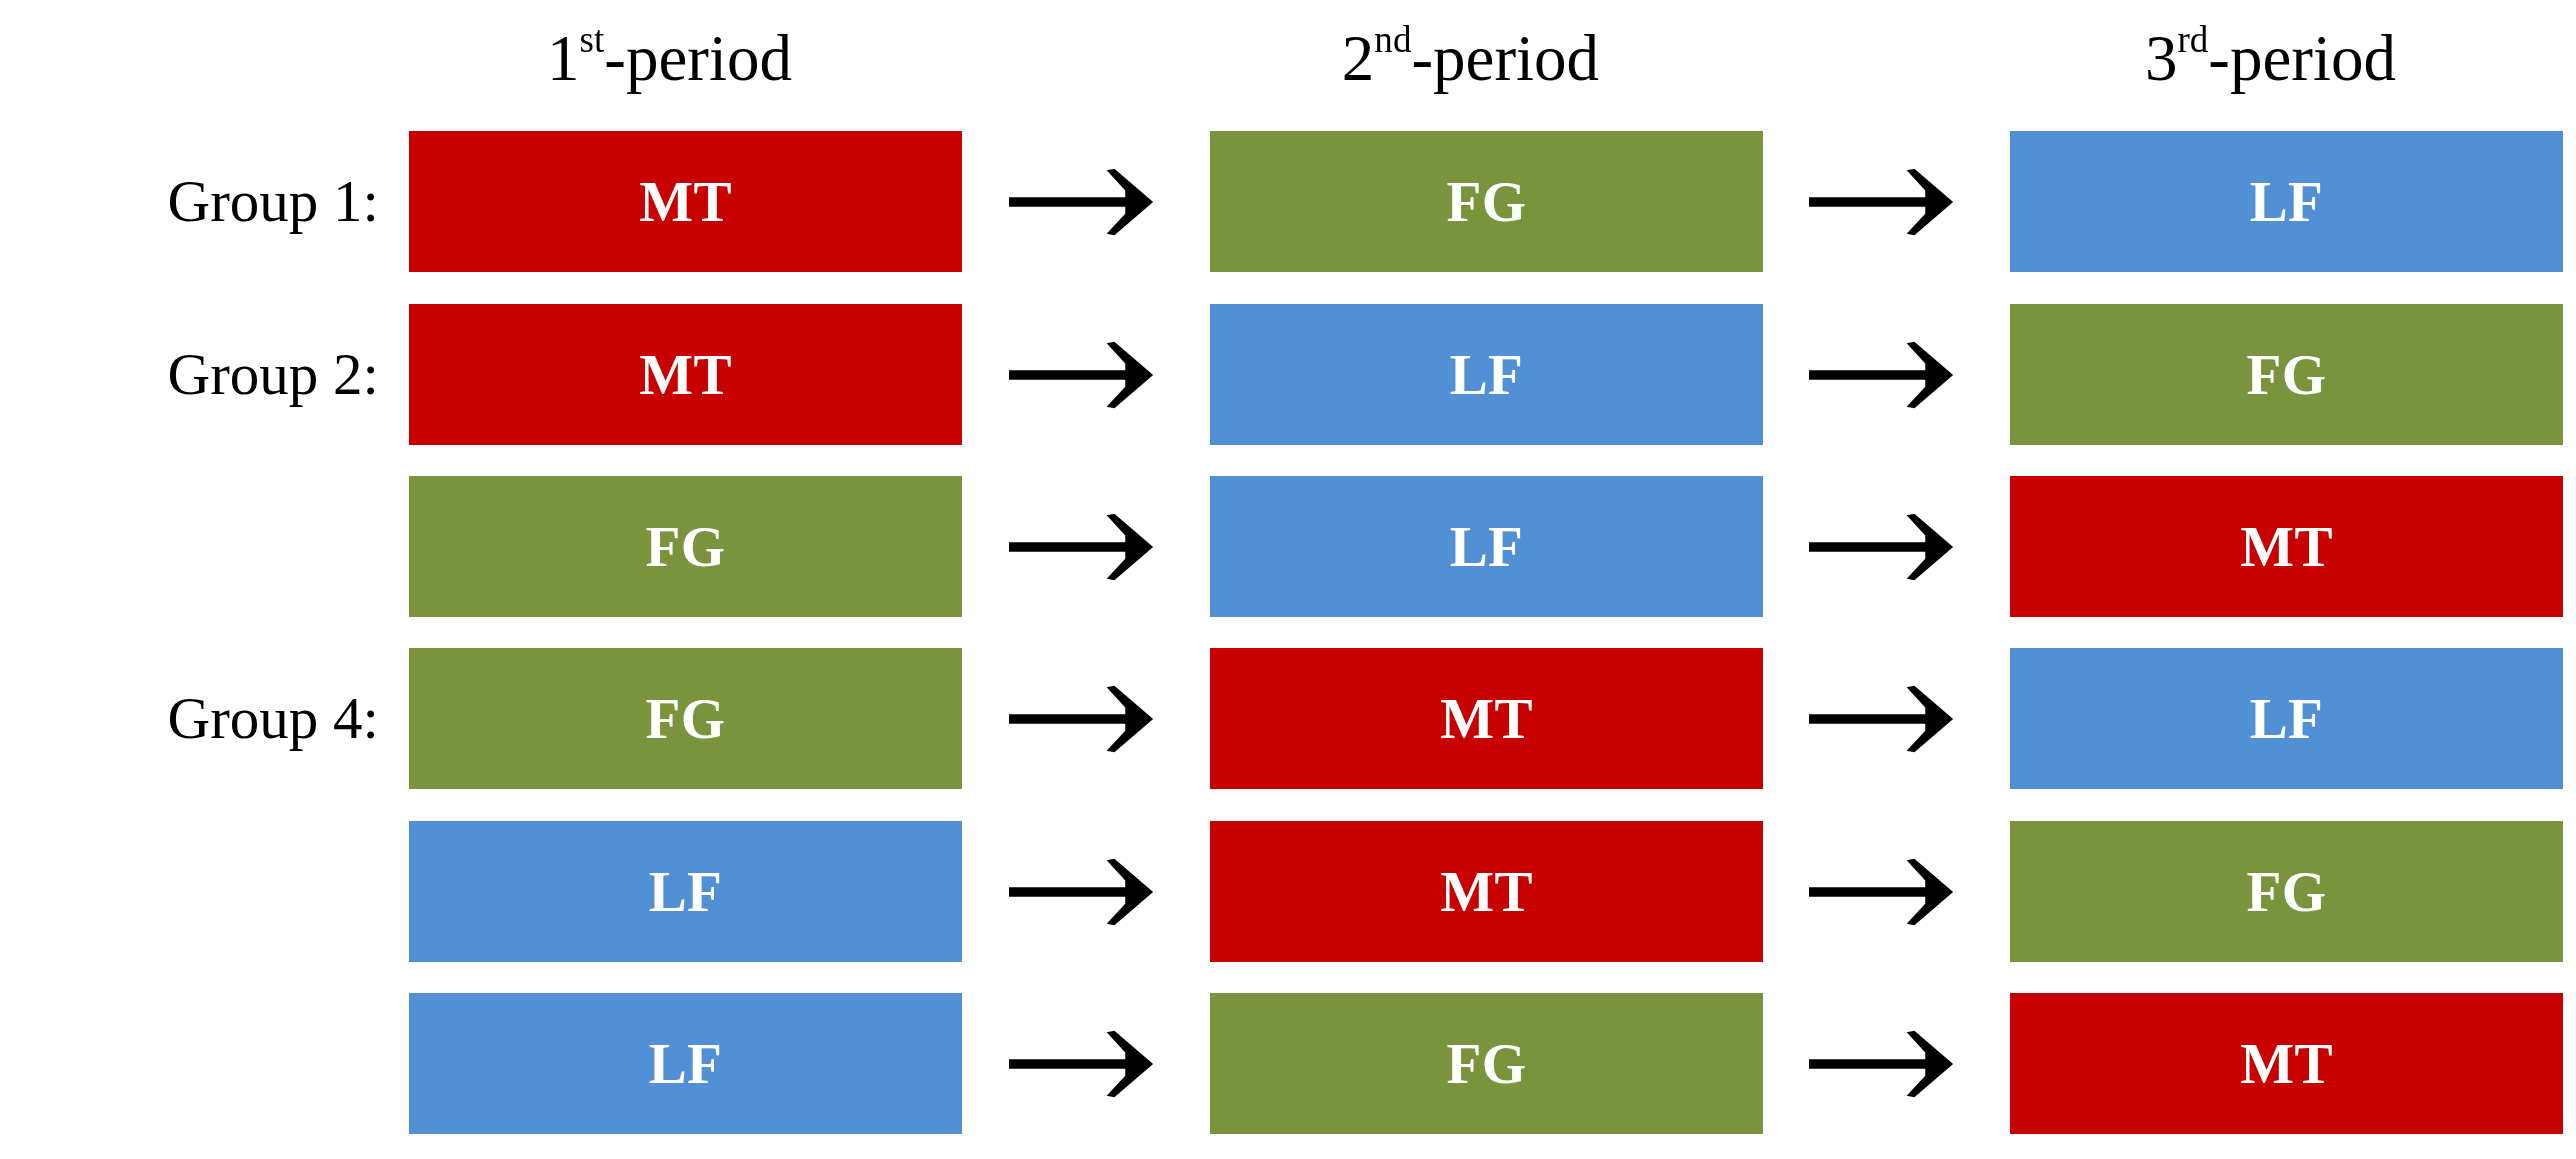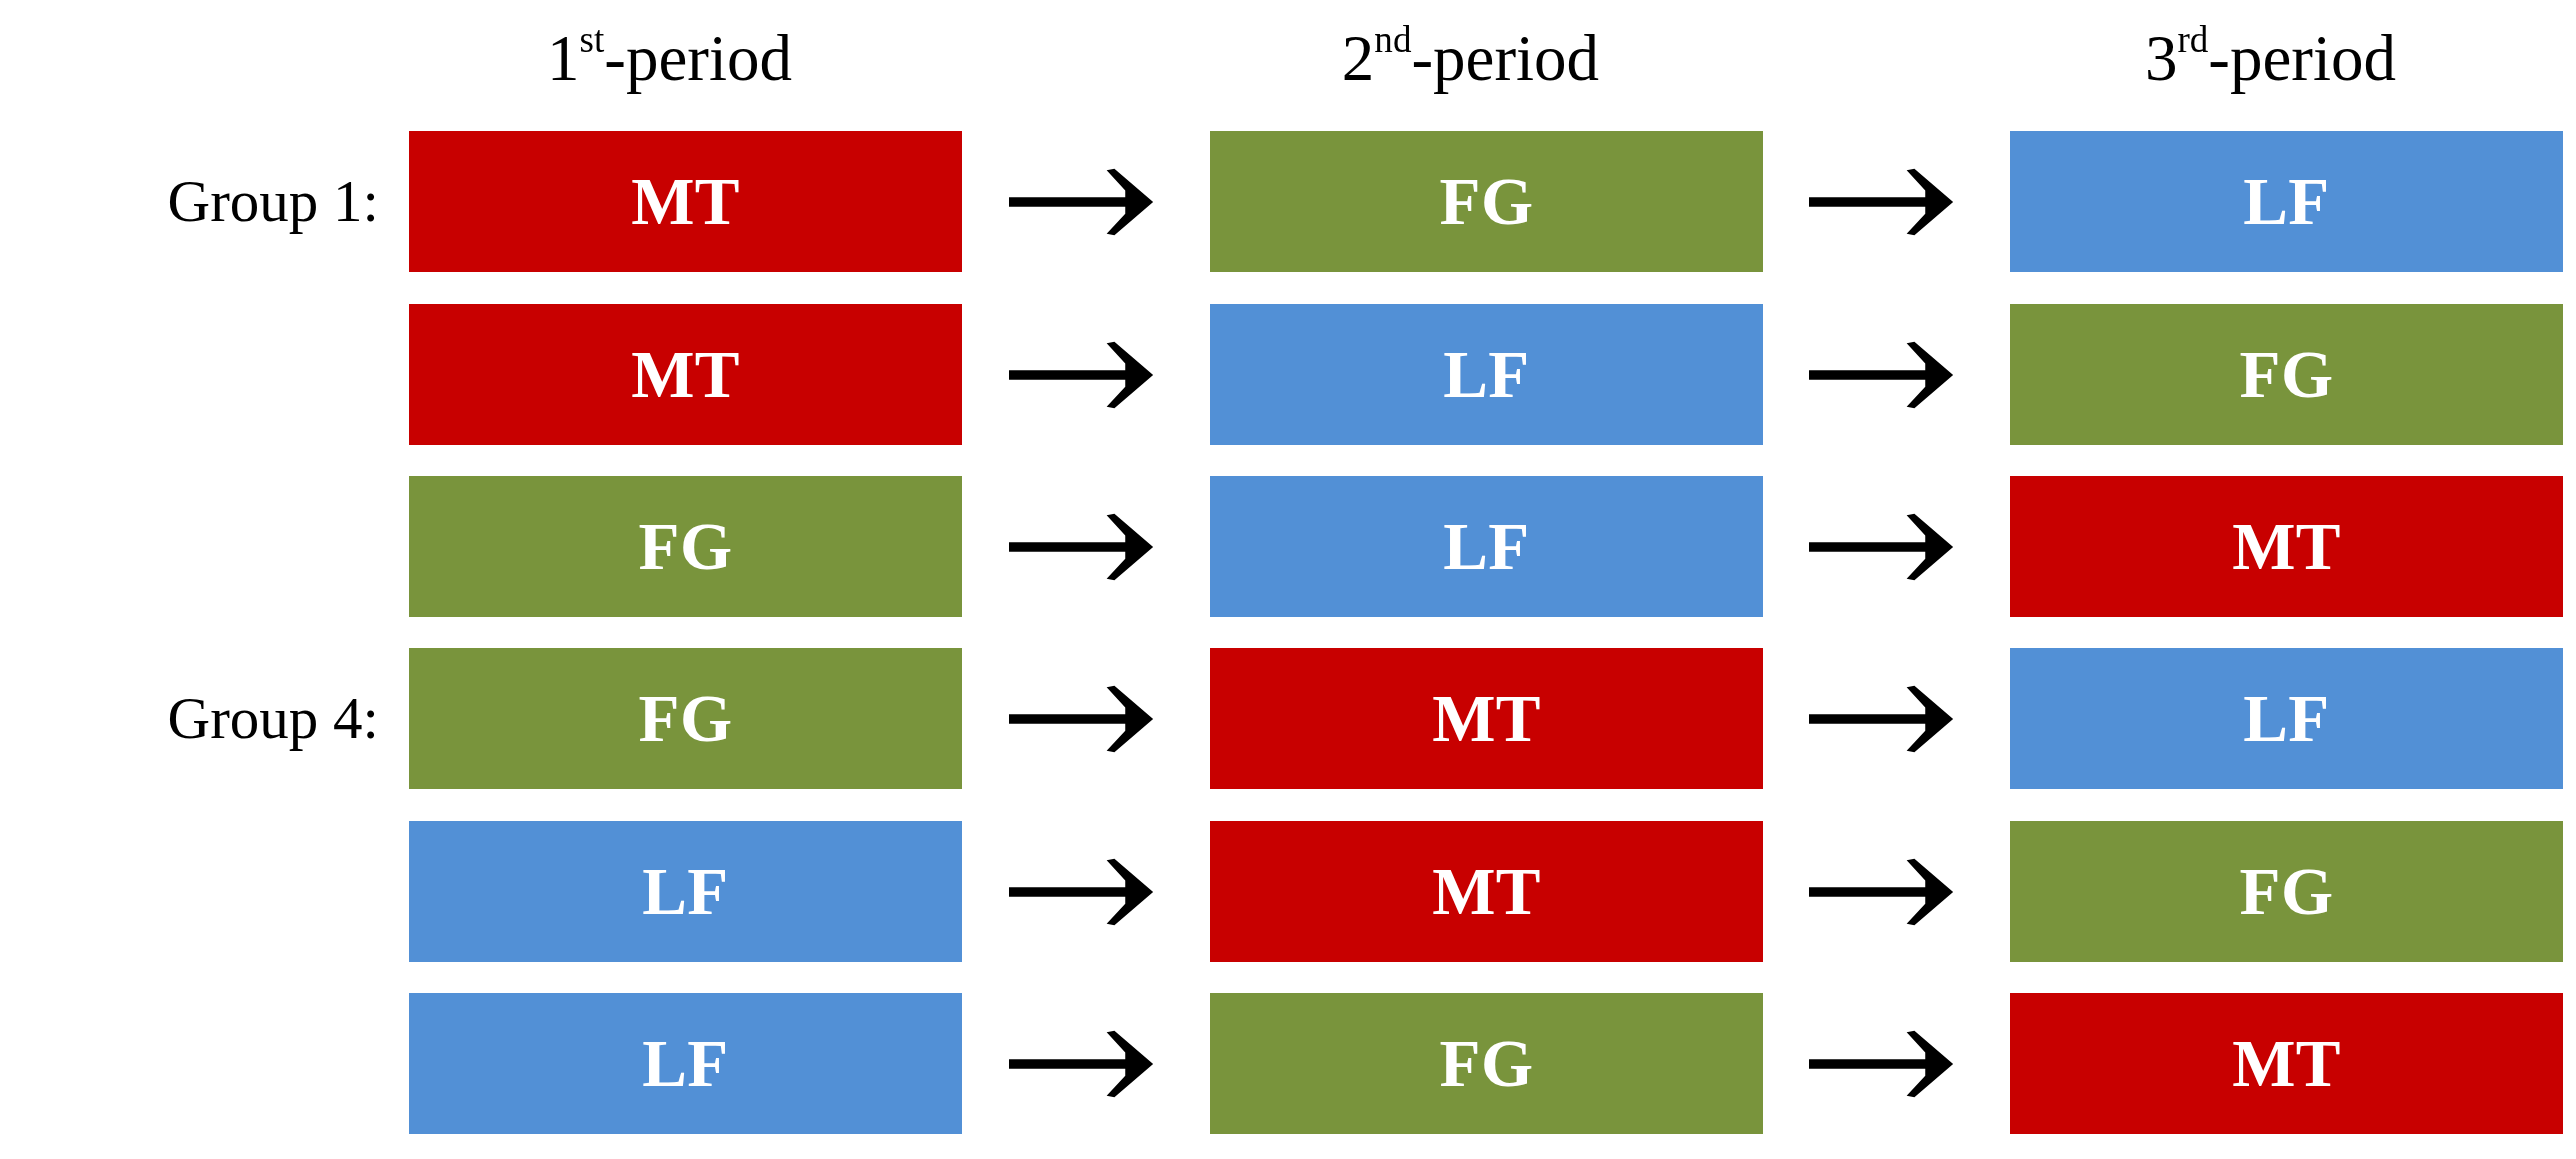--- a/index.html
+++ b/index.html
@@ -83,21 +83,21 @@
   }
 
   .cell {
     position: absolute;
     top: 0;
     height: 141px;
     display: flex;
     align-items: center;
     justify-content: center;
     color: #ffffff;
-    font-size: 67px;
+    font-size: 57px;
     font-weight: bold;
     letter-spacing: 0.4px;
     line-height: 1;
   }
   .cell.c1 { left: 393px;  width: 553px; }
   .cell.c2 { left: 1194px; width: 553px; }
   .cell.c3 { left: 1994px; width: 553px; }
 
   
   .arrow {
@@ -149,20 +149,21 @@
         </div>
         <div class="cell c2" style="background: rgb(121, 148, 60);">FG</div>
         <div class="arrow a2">
           <svg width="155" height="70" viewBox="0 0 200 90" aria-hidden="true">
             <path fill="#000000" d="M0 39 L150 39 L150 30 L126 4 L136 2 L186 45 L136 88 L126 86 L150 60 L150 51 L0 51 Z"></path>
           </svg>
         </div>
         <div class="cell c3" style="background: rgb(82, 144, 214);">LF</div>
       </div>
       <div class="grid-row" style="top: 304px;">
+        <div class="group-label">Group 2:</div>
         <div class="cell c1" style="background: rgb(200, 0, 0);">MT</div>
         <div class="arrow a1">
           <svg width="155" height="70" viewBox="0 0 200 90" aria-hidden="true">
             <path fill="#000000" d="M0 39 L150 39 L150 30 L126 4 L136 2 L186 45 L136 88 L126 86 L150 60 L150 51 L0 51 Z"></path>
           </svg>
         </div>
         <div class="cell c2" style="background: rgb(82, 144, 214);">LF</div>
         <div class="arrow a2">
           <svg width="155" height="70" viewBox="0 0 200 90" aria-hidden="true">
             <path fill="#000000" d="M0 39 L150 39 L150 30 L126 4 L136 2 L186 45 L136 88 L126 86 L150 60 L150 51 L0 51 Z"></path>

